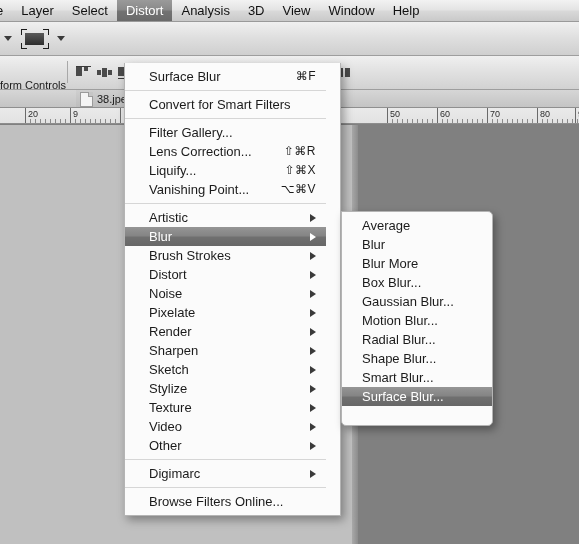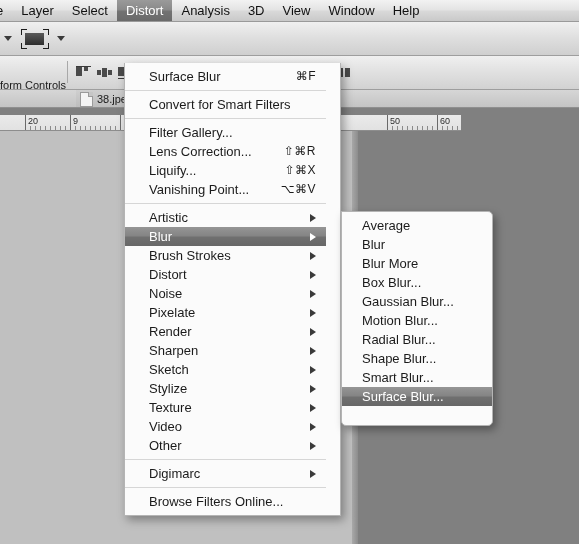--- a/index.html
+++ b/index.html
@@ -163,22 +163,22 @@
     right: -1px; top: -1px;
     width: 4px; height: 4px;
     background: #c6c6c6;
     border-left: 1px solid #9a9a9a;
     border-bottom: 1px solid #9a9a9a;
   }
 
   
   #ruler {
     position: absolute;
-    left: 0; top: 115px;
-    width: 461px; height: 16px;
+    left: 0; top: 108px;
+    width: 579px; height: 16px;
     background: linear-gradient(to bottom, #eaeaea 0%, #e2e2e2 100%);
     border-bottom: 1px solid #8d8d8d;
     box-sizing: border-box;
     overflow: hidden;
   }
   .ruler-major {
     position: absolute;
     top: 0;
     width: 1px; height: 16px;
     background: #6a6a6a;

